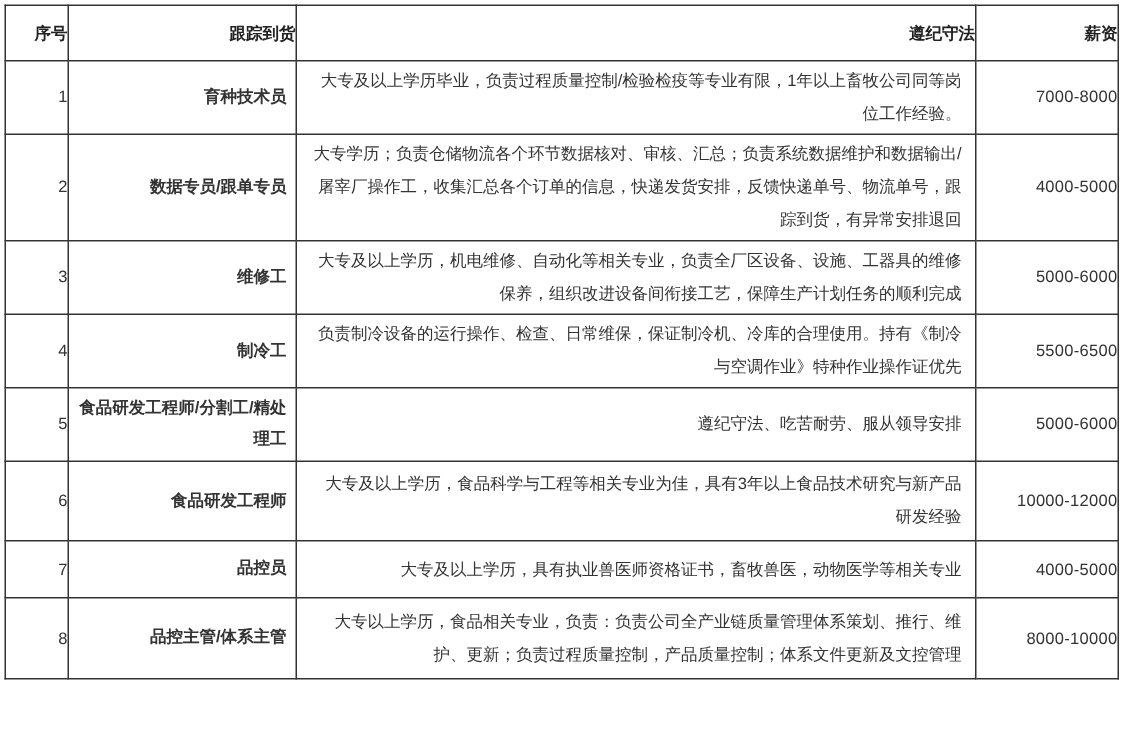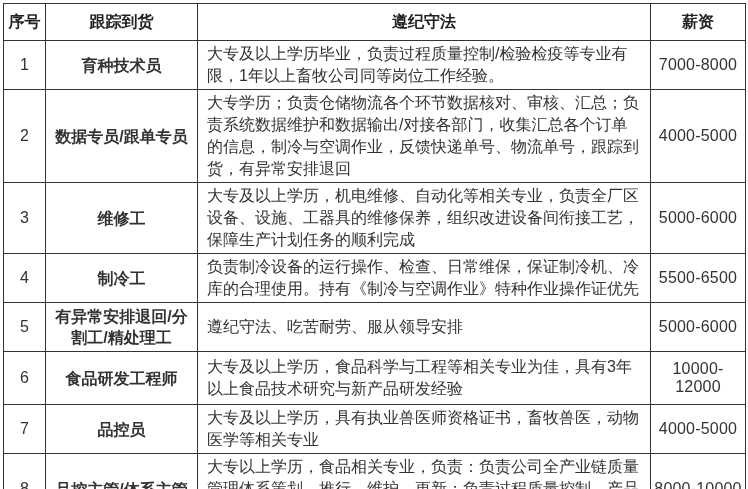--- a/index.html
+++ b/index.html
@@ -10,23 +10,24 @@
     color: #333333;
   }
   table.jobs {
     border-collapse: collapse;
     table-layout: fixed;
     width: 742px;
     margin: 3px 0 0 3px;
   }
   table.jobs th, table.jobs td {
     border: 1px solid #333333;
-    font-size: 16px;
+    font-size: 11px;
     vertical-align: middle;
     overflow: hidden;
+    text-align: right;
   }
   th.hdr {
     font-weight: bold;
     color: #222222;
     text-align: center;
     font-size: 13.5px;
   }
   td.c-no { text-align: center; }
   td.c-title { text-align: center; padding: 2px 6px; line-height: 21px; font-weight: bold; }
   td.c-req { text-align: left; padding: 2px 9px; line-height: 22px; }
@@ -63,38 +64,38 @@
   <tbody>
     <tr class="hr-1">
       <td class="c-no">1</td>
       <td class="c-title">育种技术员</td>
       <td class="c-req">大专及以上学历毕业，负责过程质量控制/检验检疫等专业有限，1年以上畜牧公司同等岗位工作经验。</td>
       <td class="c-salary">7000-8000</td>
     </tr>
     <tr class="hr-2">
       <td class="c-no">2</td>
       <td class="c-title">数据专员/跟单专员</td>
-      <td class="c-req">大专学历；负责仓储物流各个环节数据核对、审核、汇总；负责系统数据维护和数据输出/对接各部门，收集汇总各个订单的信息，制冷与空调作业，反馈快递单号、物流单号，跟踪到货，有异常安排退回</td>
+      <td class="c-req">大专学历；负责仓储物流各个环节数据核对、审核、汇总；负责系统数据维护和数据输出/屠宰厂操作工，收集汇总各个订单的信息，快递发货安排，反馈快递单号、物流单号，跟踪到货，有异常安排退回</td>
       <td class="c-salary">4000-5000</td>
     </tr>
     <tr class="hr-3">
       <td class="c-no">3</td>
       <td class="c-title">维修工</td>
       <td class="c-req">大专及以上学历，机电维修、自动化等相关专业，负责全厂区设备、设施、工器具的维修保养，组织改进设备间衔接工艺，保障生产计划任务的顺利完成</td>
       <td class="c-salary">5000-6000</td>
     </tr>
     <tr class="hr-4">
       <td class="c-no">4</td>
       <td class="c-title">制冷工</td>
       <td class="c-req">负责制冷设备的运行操作、检查、日常维保，保证制冷机、冷库的合理使用。持有《制冷与空调作业》特种作业操作证优先</td>
       <td class="c-salary">5500-6500</td>
     </tr>
     <tr class="hr-5">
       <td class="c-no">5</td>
-      <td class="c-title">有异常安排退回/分割工/精处理工</td>
+      <td class="c-title">食品研发工程师/分割工/精处理工</td>
       <td class="c-req">遵纪守法、吃苦耐劳、服从领导安排</td>
       <td class="c-salary">5000-6000</td>
     </tr>
     <tr class="hr-6">
       <td class="c-no">6</td>
       <td class="c-title">食品研发工程师</td>
       <td class="c-req">大专及以上学历，食品科学与工程等相关专业为佳，具有3年以上食品技术研究与新产品研发经验</td>
       <td class="c-salary">10000-12000</td>
     </tr>
     <tr class="hr-7">

